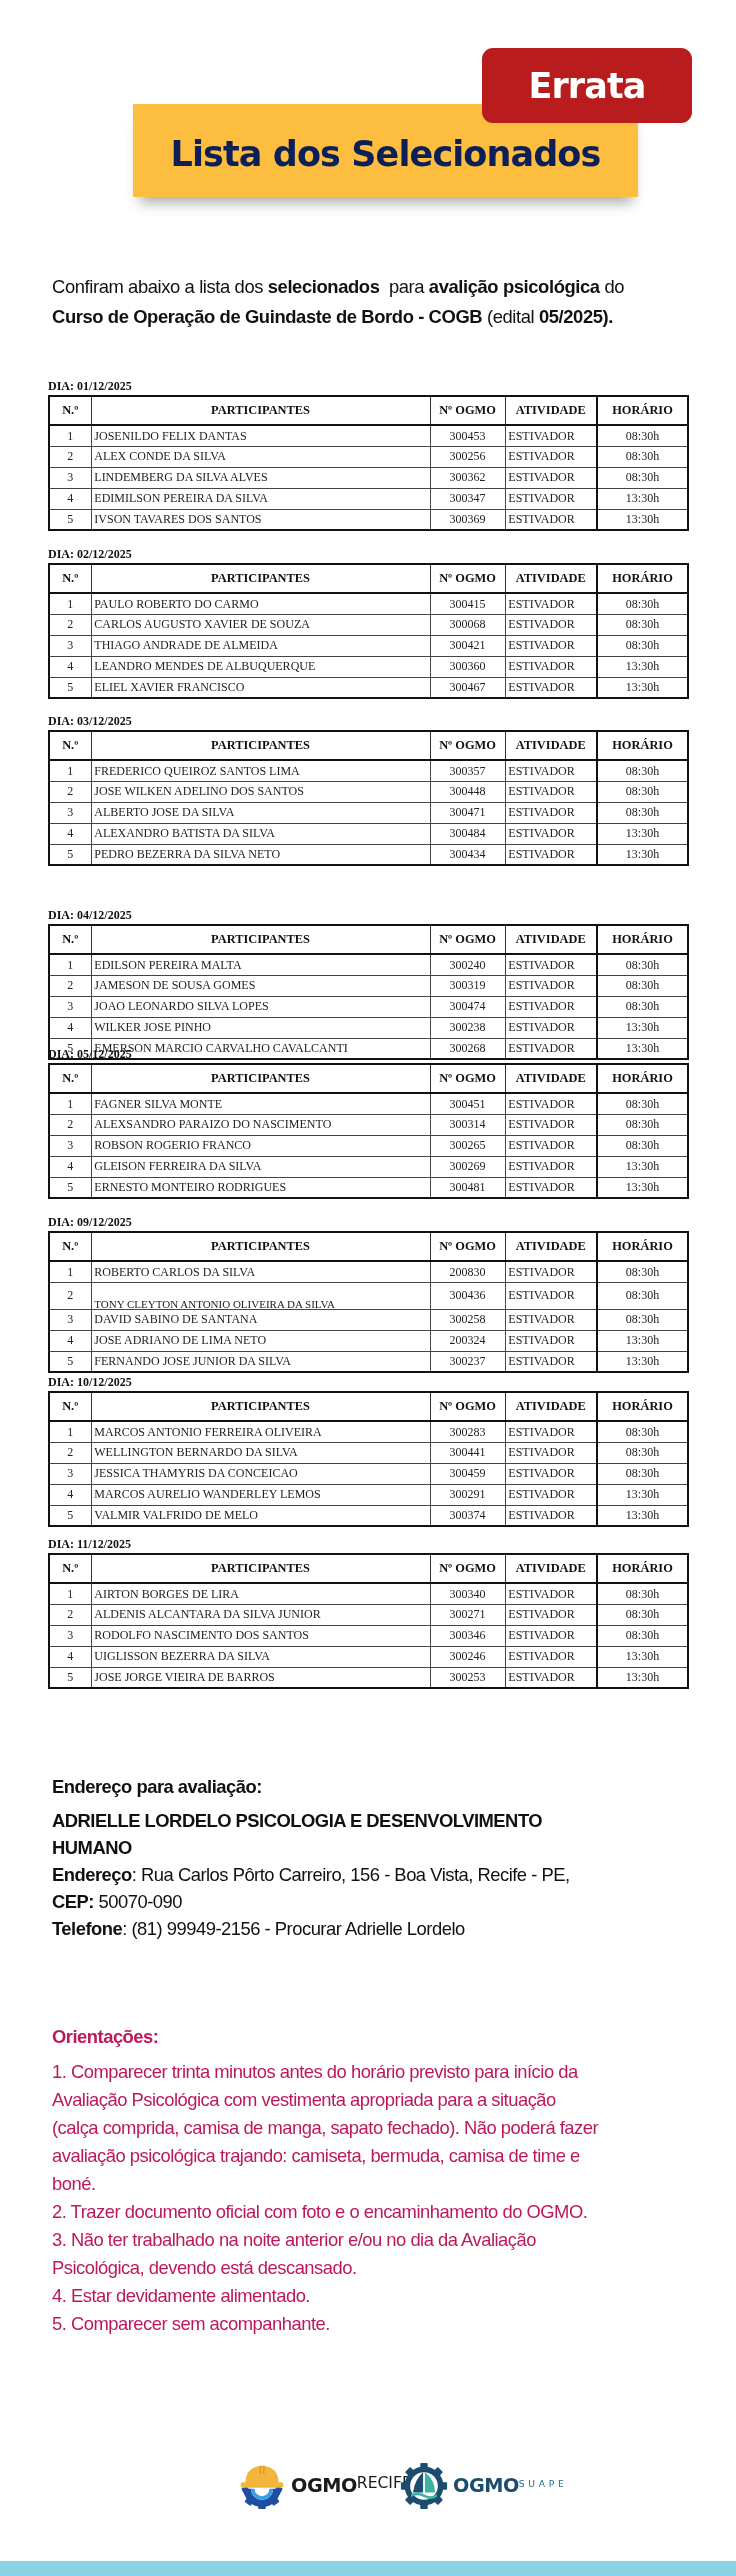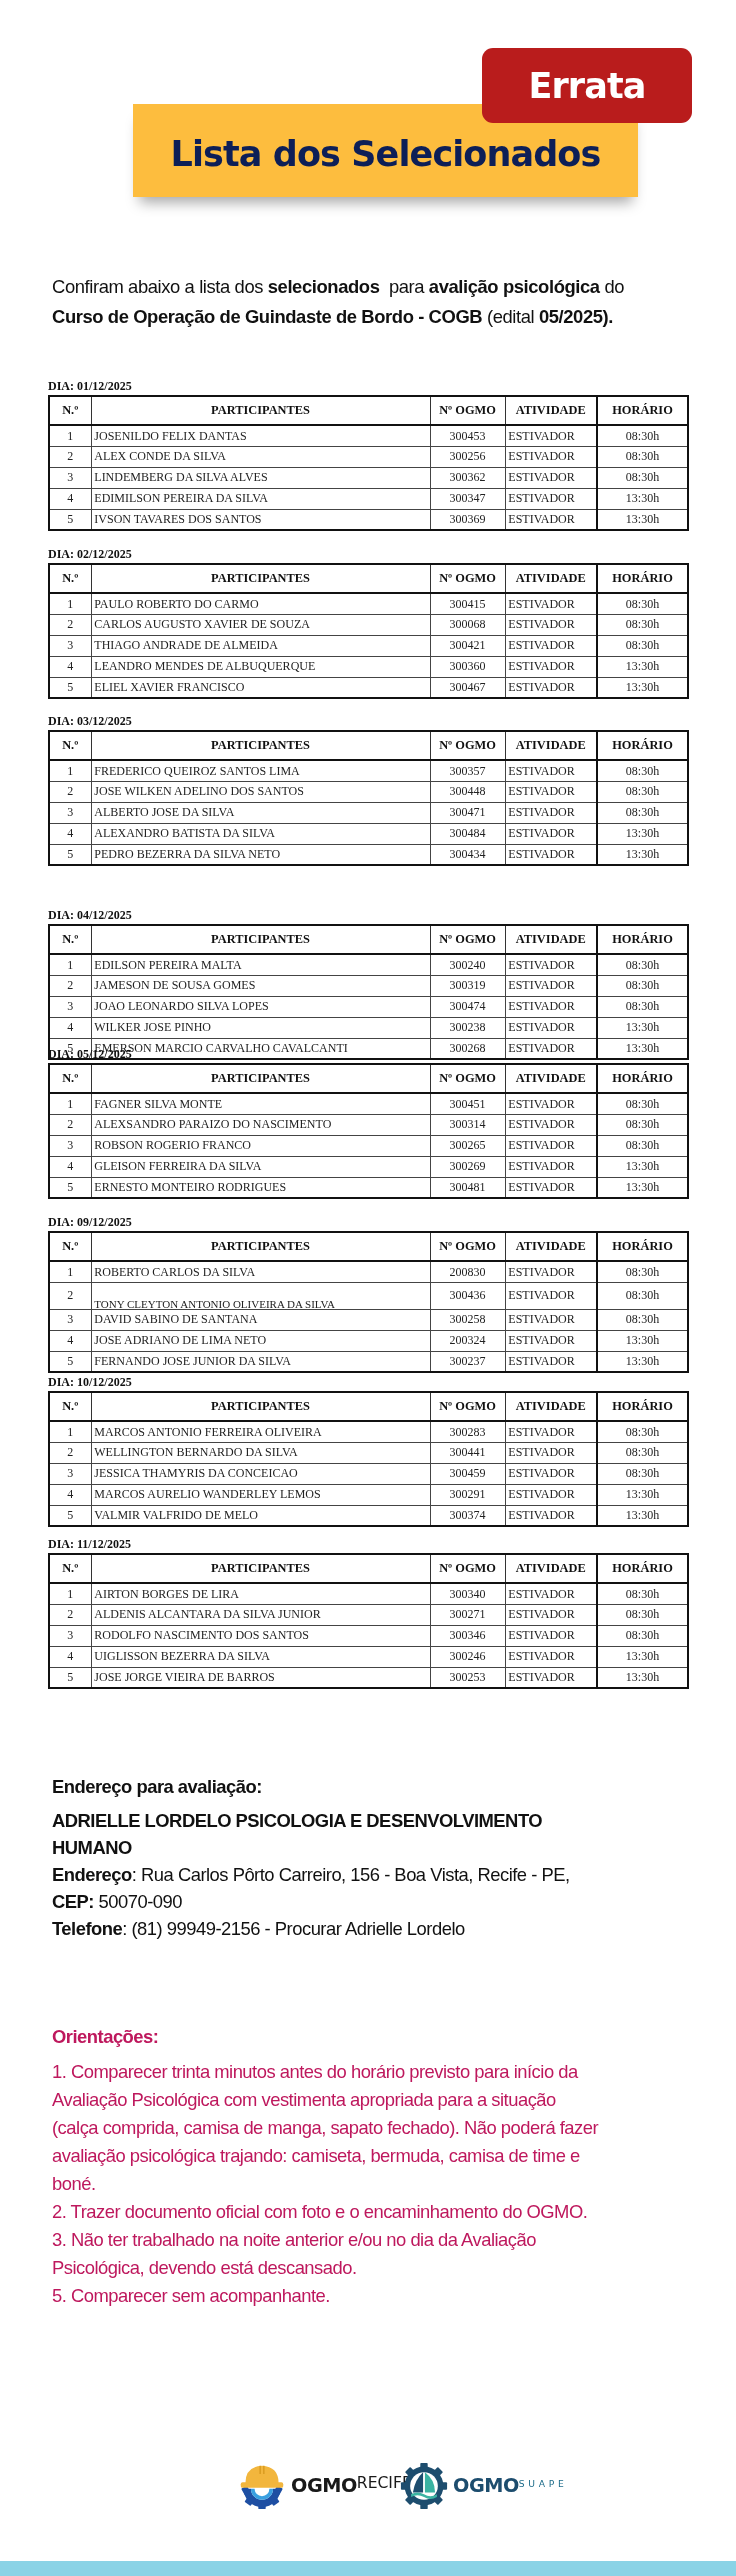--- a/index.html
+++ b/index.html
@@ -552,20 +552,21 @@
   <h3>Orientações:</h3>
   <ol id="orient-list">
       <li>1. Comparecer trinta minutos antes do horário previsto para início da</li>
       <li>Avaliação Psicológica com vestimenta apropriada para a situação</li>
       <li>(calça comprida, camisa de manga, sapato fechado). Não poderá fazer</li>
       <li>avaliação psicológica trajando: camiseta, bermuda, camisa de time e</li>
       <li>boné.</li>
       <li>2. Trazer documento oficial com foto e o encaminhamento do OGMO.</li>
       <li>3. Não ter trabalhado na noite anterior e/ou no dia da Avaliação</li>
       <li>Psicológica, devendo está descansado.</li>
+      <li>4. Estar devidamente alimentado.</li>
       <li>5. Comparecer sem acompanhante.</li>
     </ol>
 </div>
 
 <div class="logos">
   <div class="logo logo-recife">
     <svg width="48" height="50" viewBox="0 0 52 54">
       <g fill="#1e4fa3">
         <rect x="22" y="44" width="8" height="8" rx="1"></rect>
         <rect x="5" y="28" width="7" height="8" rx="1" transform="rotate(-30 8 32)"></rect>

